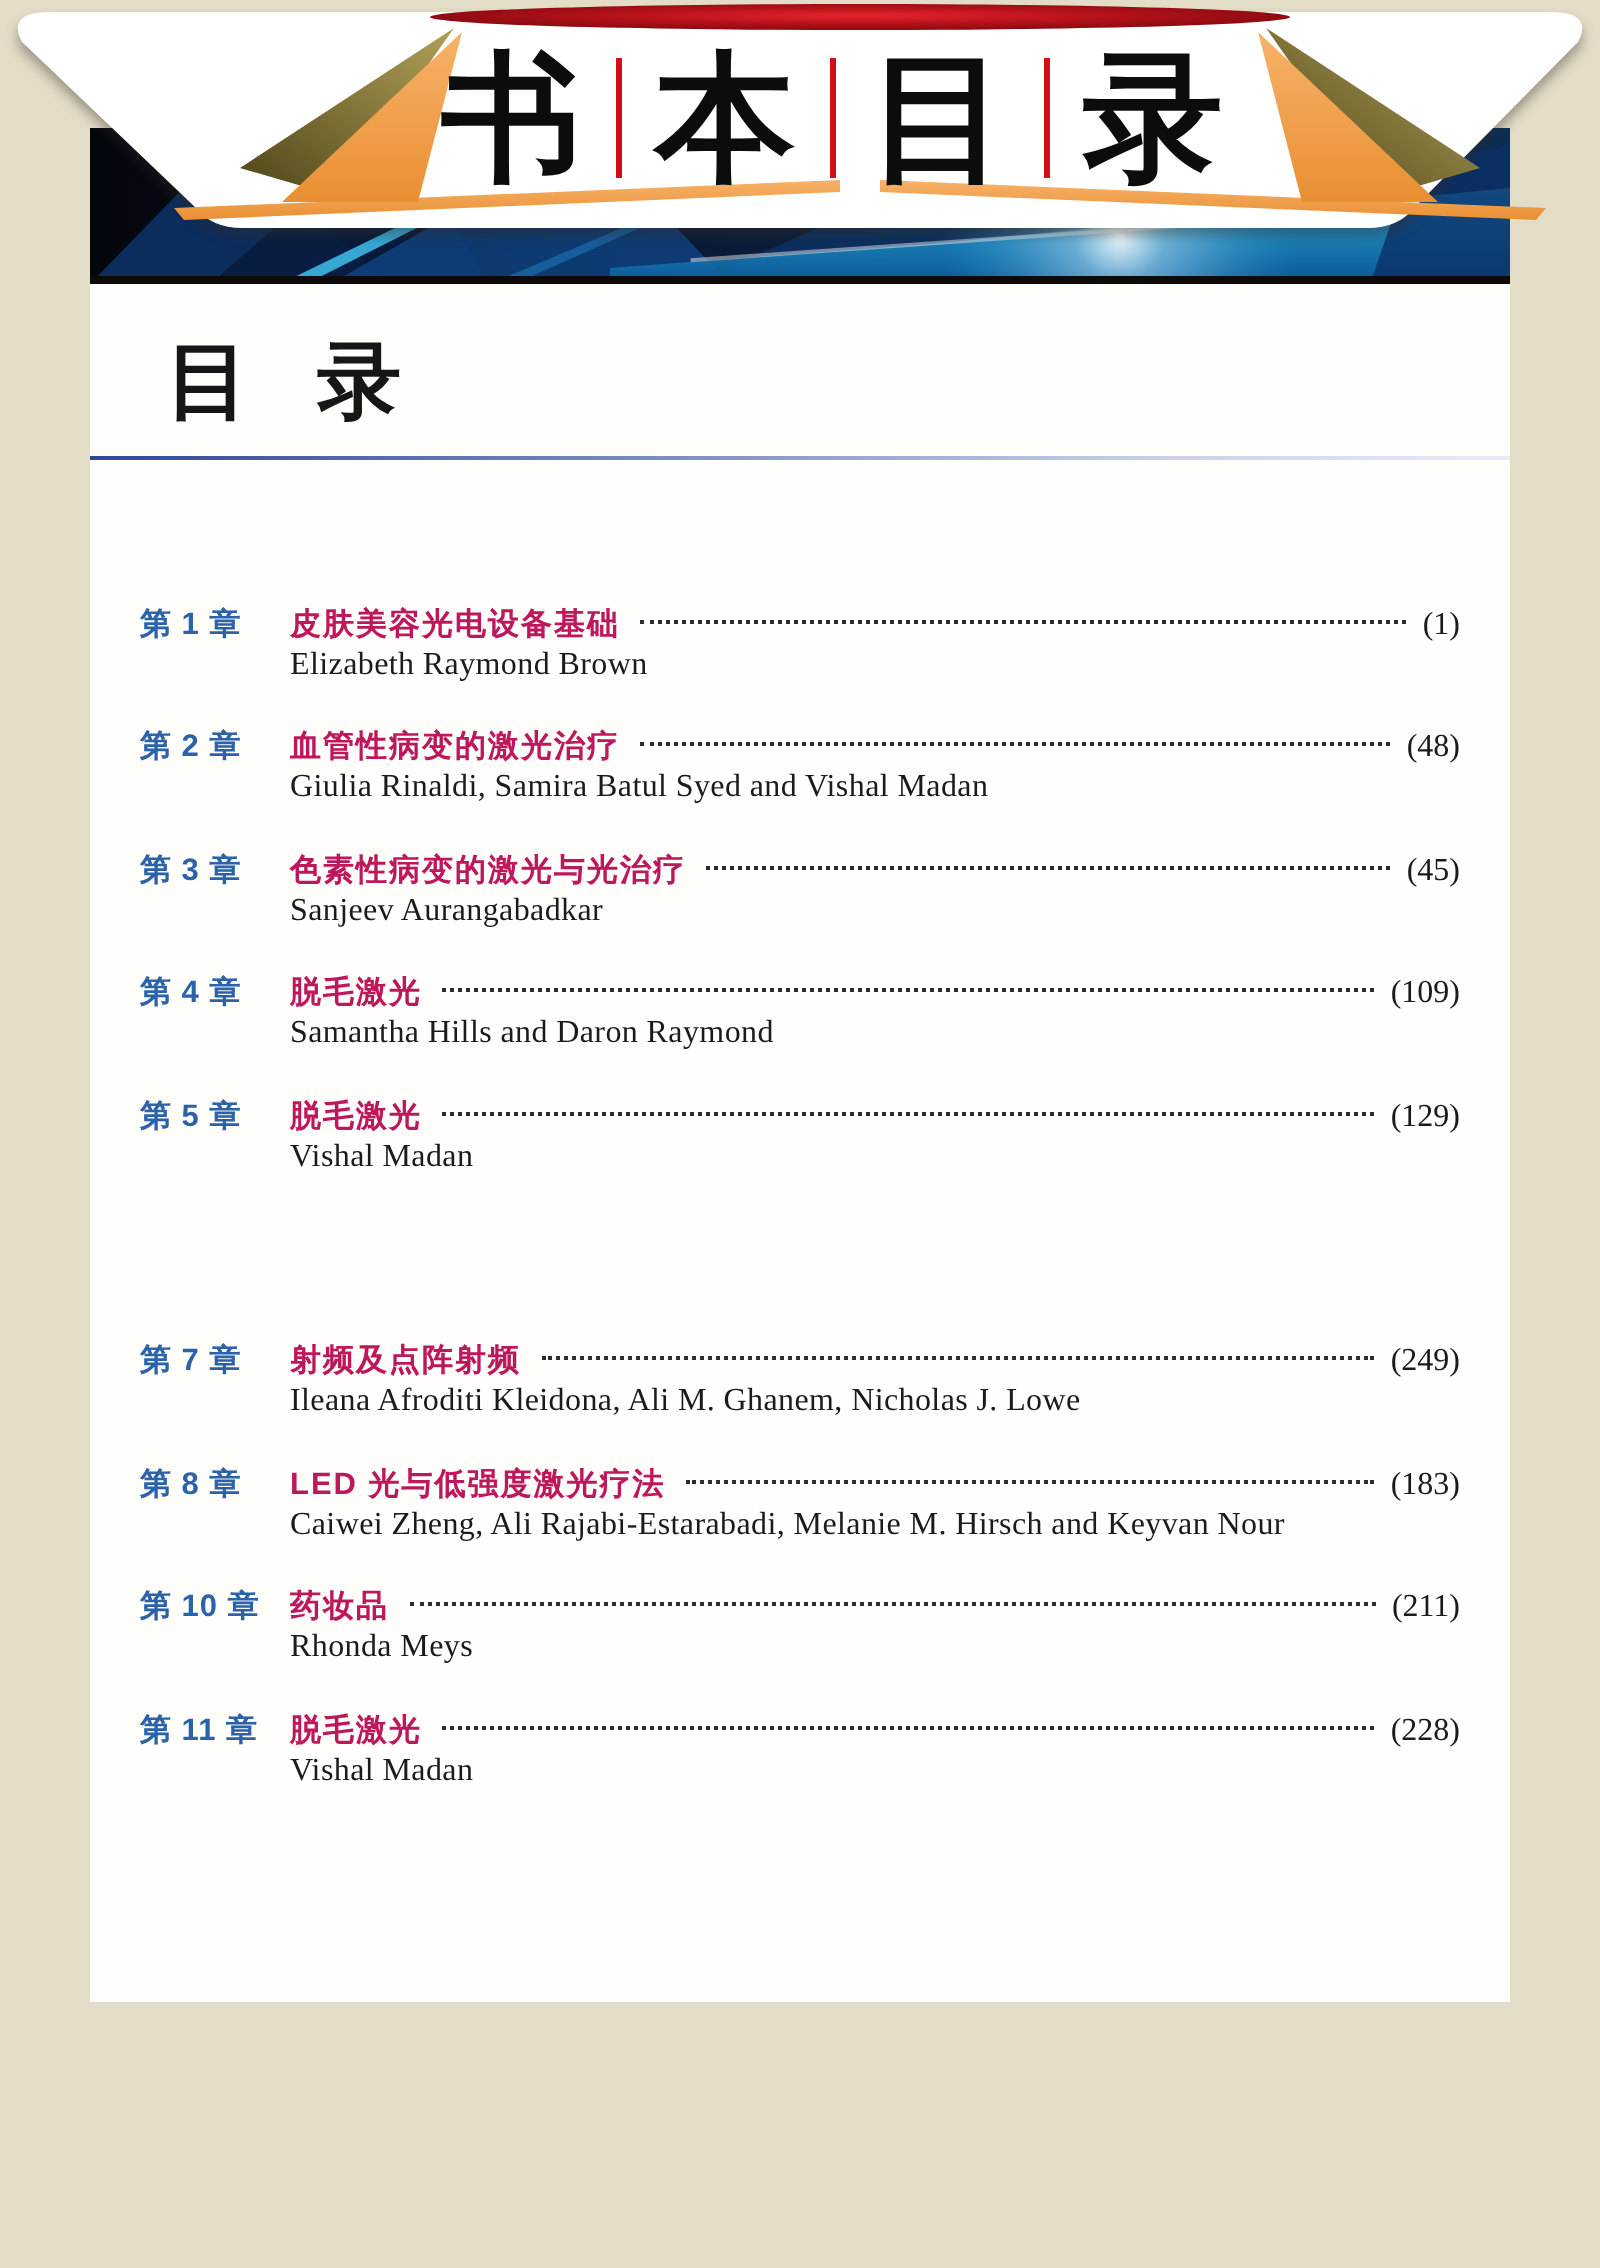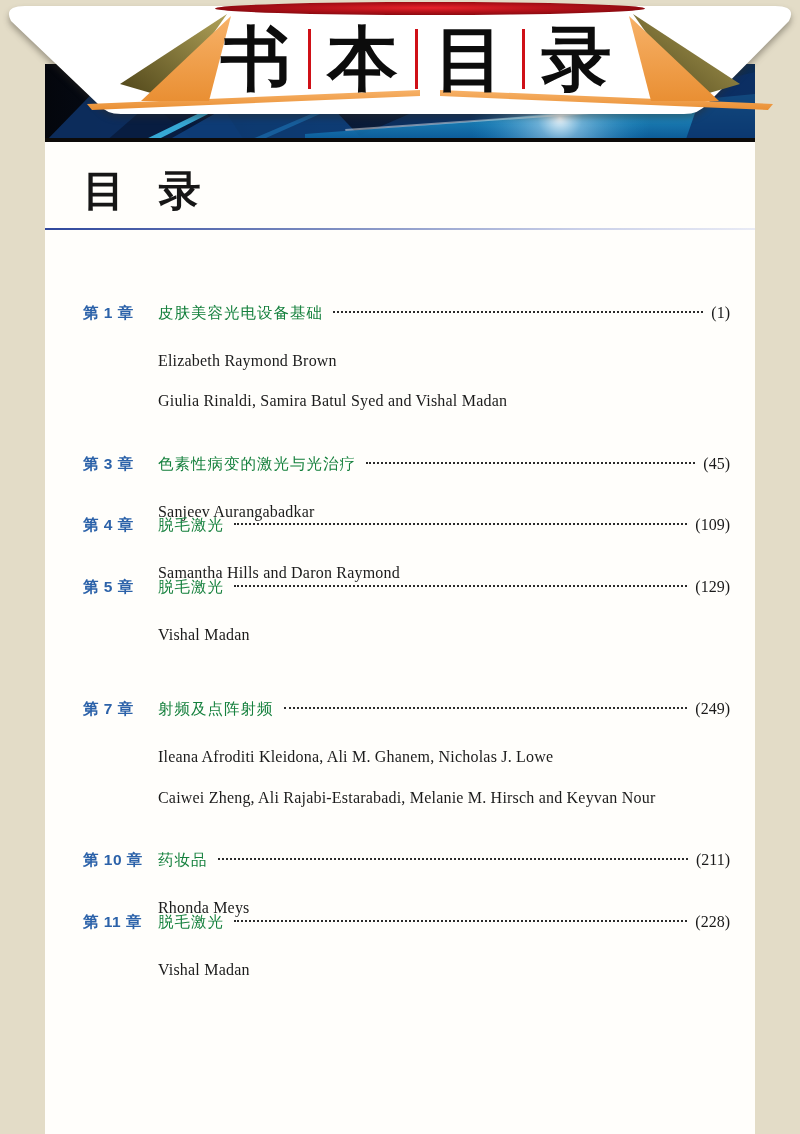--- a/index.html
+++ b/index.html
@@ -5,40 +5,40 @@
   html,body{margin:0;padding:0;}
   body{
     width:800px;height:1134px;position:relative;overflow:hidden;
     background:#e3dcc7;
     font-family:"Liberation Sans","DejaVu Sans",sans-serif;
   }
   
   .photo-band{position:absolute;left:45px;top:64px;width:710px;height:78px;}
   .photo-band svg{display:block;width:100%;height:100%;}
   
-  .page{position:absolute;left:45px;top:142px;width:710px;height:992px;background:#fffefb;}
+  .page{position:absolute;left:45px;top:142px;width:710px;height:859px;background:#fffefb;}
   .page-title{
     position:absolute;left:38px;top:28px;margin:0;
     font-size:42px;font-weight:700;color:#161616;
     letter-spacing:3px;word-spacing:16px;line-height:1;
   }
   .heading-rule{
     position:absolute;left:0;top:86px;width:710px;height:2px;
     background:linear-gradient(to right,#2f479c,#7c8cc0 40%,#c9cfe8 75%,#e9ebf5);
   }
   
-  .toc-list{position:absolute;left:38px;right:25px;top:160px;}
+  .toc-list{position:absolute;left:25px;right:25px;top:160px;}
   .toc-item{height:61.4px;}
   .toc-row{display:flex;align-items:baseline;line-height:21px;}
   .ch-label{flex:none;width:75px;color:#2c62a9;font-size:15.5px;font-weight:700;letter-spacing:.5px;}
-  .ch-title{flex:none;color:#15803d;font-size:15.5px;font-weight:400;letter-spacing:1px;}
+  .ch-title{flex:none;color:#be185d;font-size:15.5px;font-weight:700;letter-spacing:1px;}
   .leader{flex:1;margin:0 8px 0 10px;border-bottom:2.6px dotted #2b2b2b;transform:translateY(-5px);}
   .ch-page{flex:none;font-family:"Liberation Serif","DejaVu Serif",serif;font-size:16px;color:#1a1a1a;}
   .toc-authors{
-    margin:28px 0 0 75px;
+    margin:0 0 0 75px;
     font-family:"Liberation Serif","DejaVu Serif",serif;
     font-size:16px;color:#1b1b1b;letter-spacing:.2px;line-height:20px;
   }
   
   .banner{position:absolute;left:0;top:0;width:800px;height:126px;}
   .banner svg{position:absolute;left:0;top:0;width:800px;height:126px;overflow:visible;}
   .banner-plate{filter:drop-shadow(0 4px 3px rgba(50,45,35,.4));}
   .banner-text{
     position:absolute;left:0;top:24px;width:800px;
     display:flex;justify-content:center;align-items:center;
@@ -98,20 +98,26 @@
     <div class="toc-row">
       <span class="ch-label">第 1 章</span>
       <span class="ch-title">皮肤美容光电设备基础</span>
       <span class="leader"></span>
       <span class="ch-page">(1)</span>
     </div>
     <div class="toc-authors">Elizabeth Raymond Brown</div>
   </div>
 
   <div class="toc-item">
+    <div class="toc-row">
+      <span class="ch-label">第 2 章</span>
+      <span class="ch-title">血管性病变的激光治疗</span>
+      <span class="leader"></span>
+      <span class="ch-page">(48)</span>
+    </div>
     <div class="toc-authors">Giulia Rinaldi, Samira Batul Syed and Vishal Madan</div>
   </div>
 
   <div class="toc-item">
     <div class="toc-row">
       <span class="ch-label">第 3 章</span>
       <span class="ch-title">色素性病变的激光与光治疗</span>
       <span class="leader"></span>
       <span class="ch-page">(45)</span>
     </div>
@@ -145,20 +151,26 @@
     <div class="toc-row">
       <span class="ch-label">第 7 章</span>
       <span class="ch-title">射频及点阵射频</span>
       <span class="leader"></span>
       <span class="ch-page">(249)</span>
     </div>
     <div class="toc-authors">Ileana Afroditi Kleidona, Ali M. Ghanem, Nicholas J. Lowe</div>
   </div>
 
   <div class="toc-item">
+    <div class="toc-row">
+      <span class="ch-label">第 8 章</span>
+      <span class="ch-title">LED 光与低强度激光疗法</span>
+      <span class="leader"></span>
+      <span class="ch-page">(183)</span>
+    </div>
     <div class="toc-authors">Caiwei Zheng, Ali Rajabi-Estarabadi, Melanie M. Hirsch and Keyvan Nour</div>
   </div>
 
 
   <div class="toc-item">
     <div class="toc-row">
       <span class="ch-label">第 10 章</span>
       <span class="ch-title">药妆品</span>
       <span class="leader"></span>
       <span class="ch-page">(211)</span>

